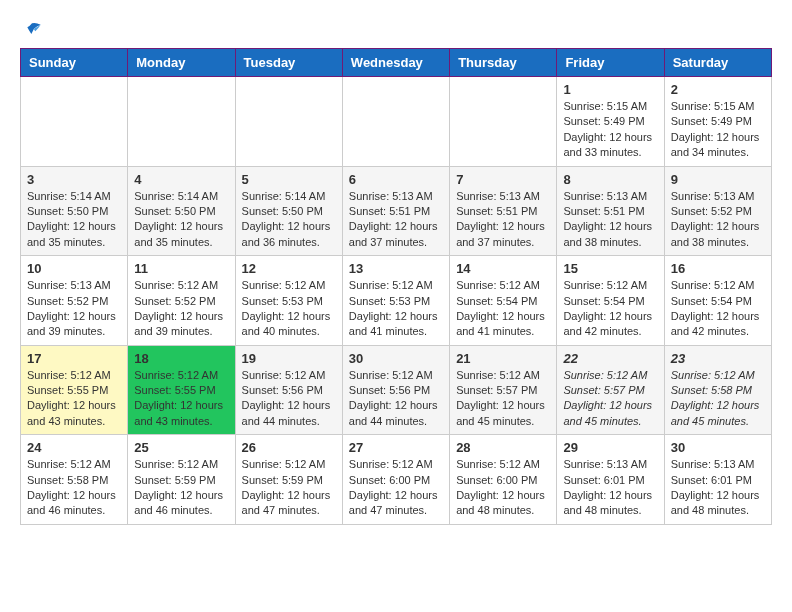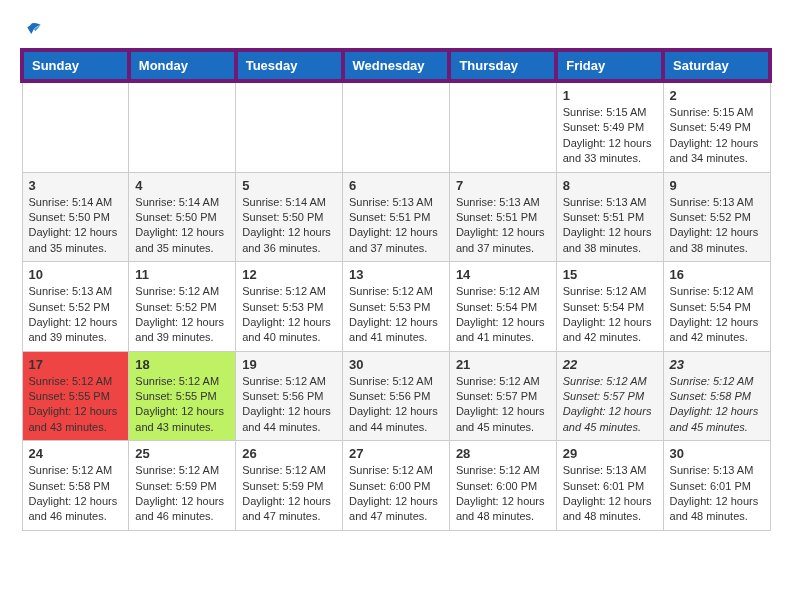--- a/index.html
+++ b/index.html
@@ -53,21 +53,21 @@
       border-collapse: collapse;
       margin-top: 8px;
     }
     .calendar th {
       background-color: #1a6dc0;
       color: white;
       text-align: left;
       padding: 6px 8px;
       font-size: 13px;
       font-weight: bold;
-      border: 4px solid #701a75;
+      border: 1px solid #701a75;
     }
     .calendar td {
       vertical-align: top;
       padding: 5px 6px;
       border: 1px solid #ccc;
       width: calc(100% / 7);
       min-height: 80px;
       background: #fff;
       font-size: 11px;
       color: #333;
@@ -243,28 +243,28 @@
         </td>
         <td>
           <span class="day-number">16</span>
           <div class="day-info">Sunrise: 5:12 AM
 Sunset: 5:54 PM
 Daylight: 12 hours
 and 42 minutes.</div>
         </td>
       </tr>
       <tr>
-        <td style="background-color: #ef4444;">
+        <td style="background-color: #fef9c3;">
           <span class="day-number">17</span>
           <div class="day-info">Sunrise: 5:12 AM
 Sunset: 5:55 PM
 Daylight: 12 hours
 and 43 minutes.</div>
         </td>
-        <td style="background-color: #bef264;">
+        <td style="background-color: #22c55e;">
           <span class="day-number">18</span>
           <div class="day-info">Sunrise: 5:12 AM
 Sunset: 5:55 PM
 Daylight: 12 hours
 and 43 minutes.</div>
         </td>
         <td style="background-color: rgb(245, 245, 245);">
           <span class="day-number">19</span>
           <div class="day-info">Sunrise: 5:12 AM
 Sunset: 5:56 PM

